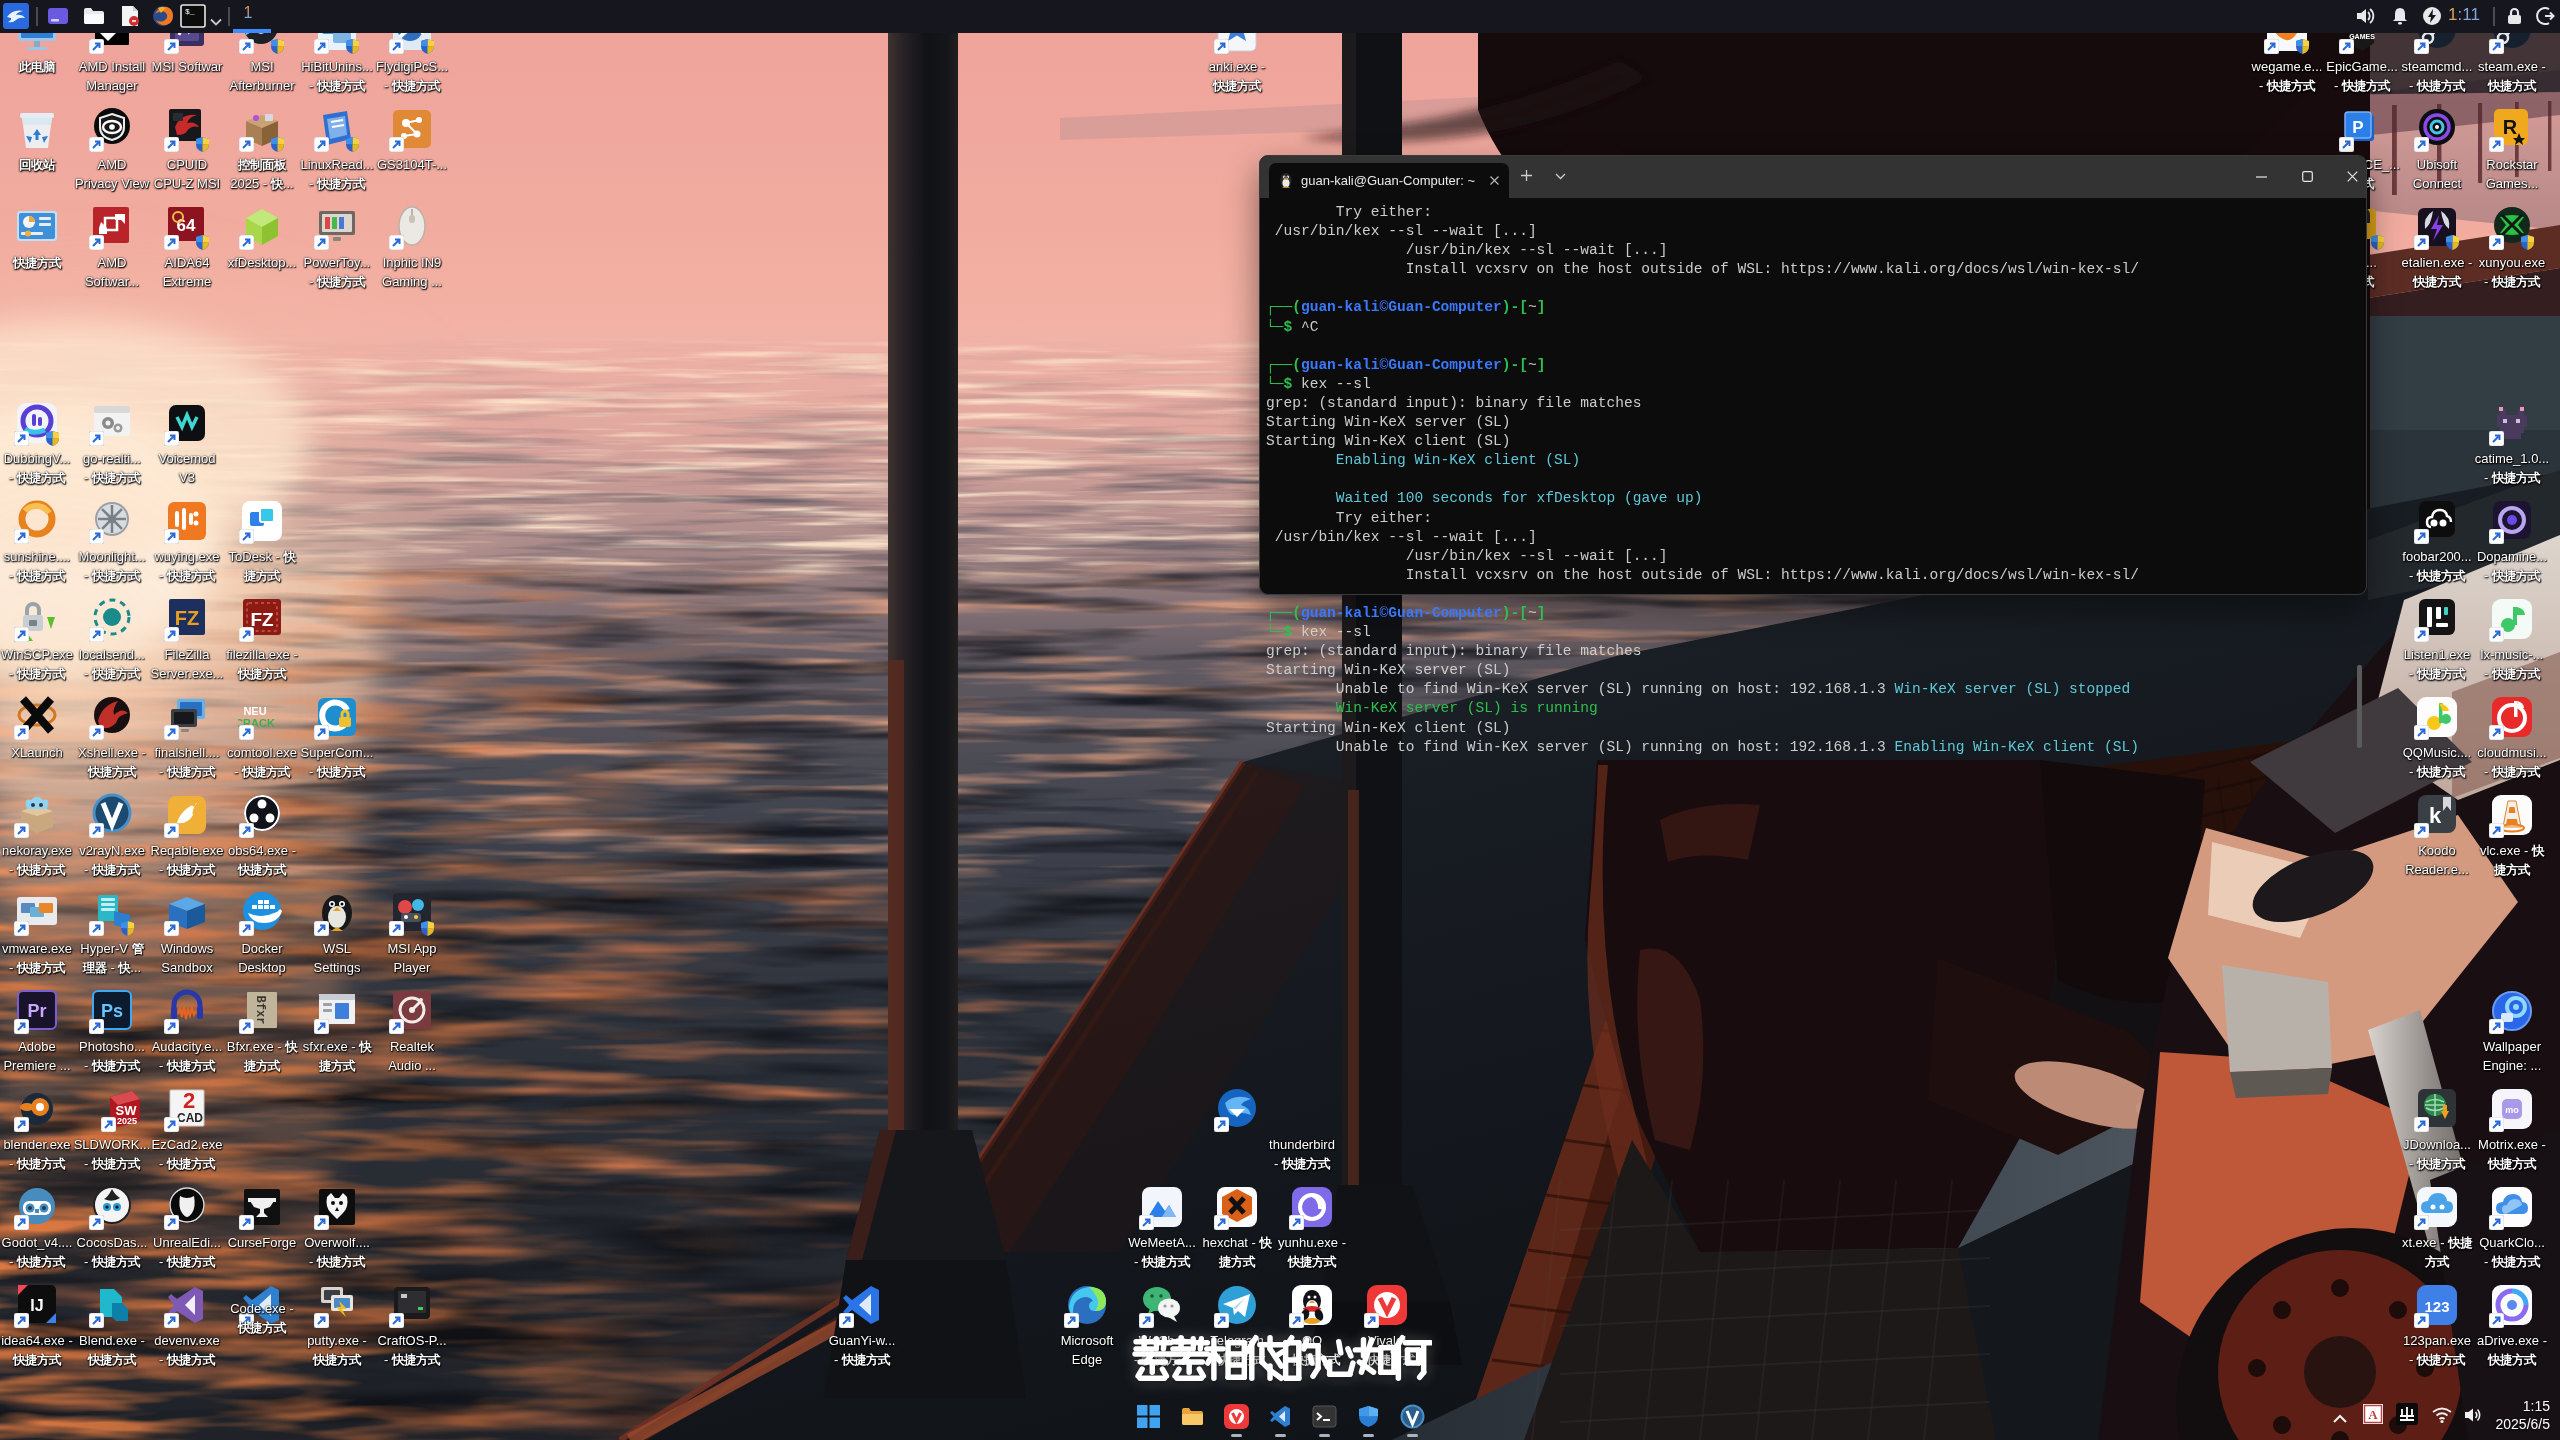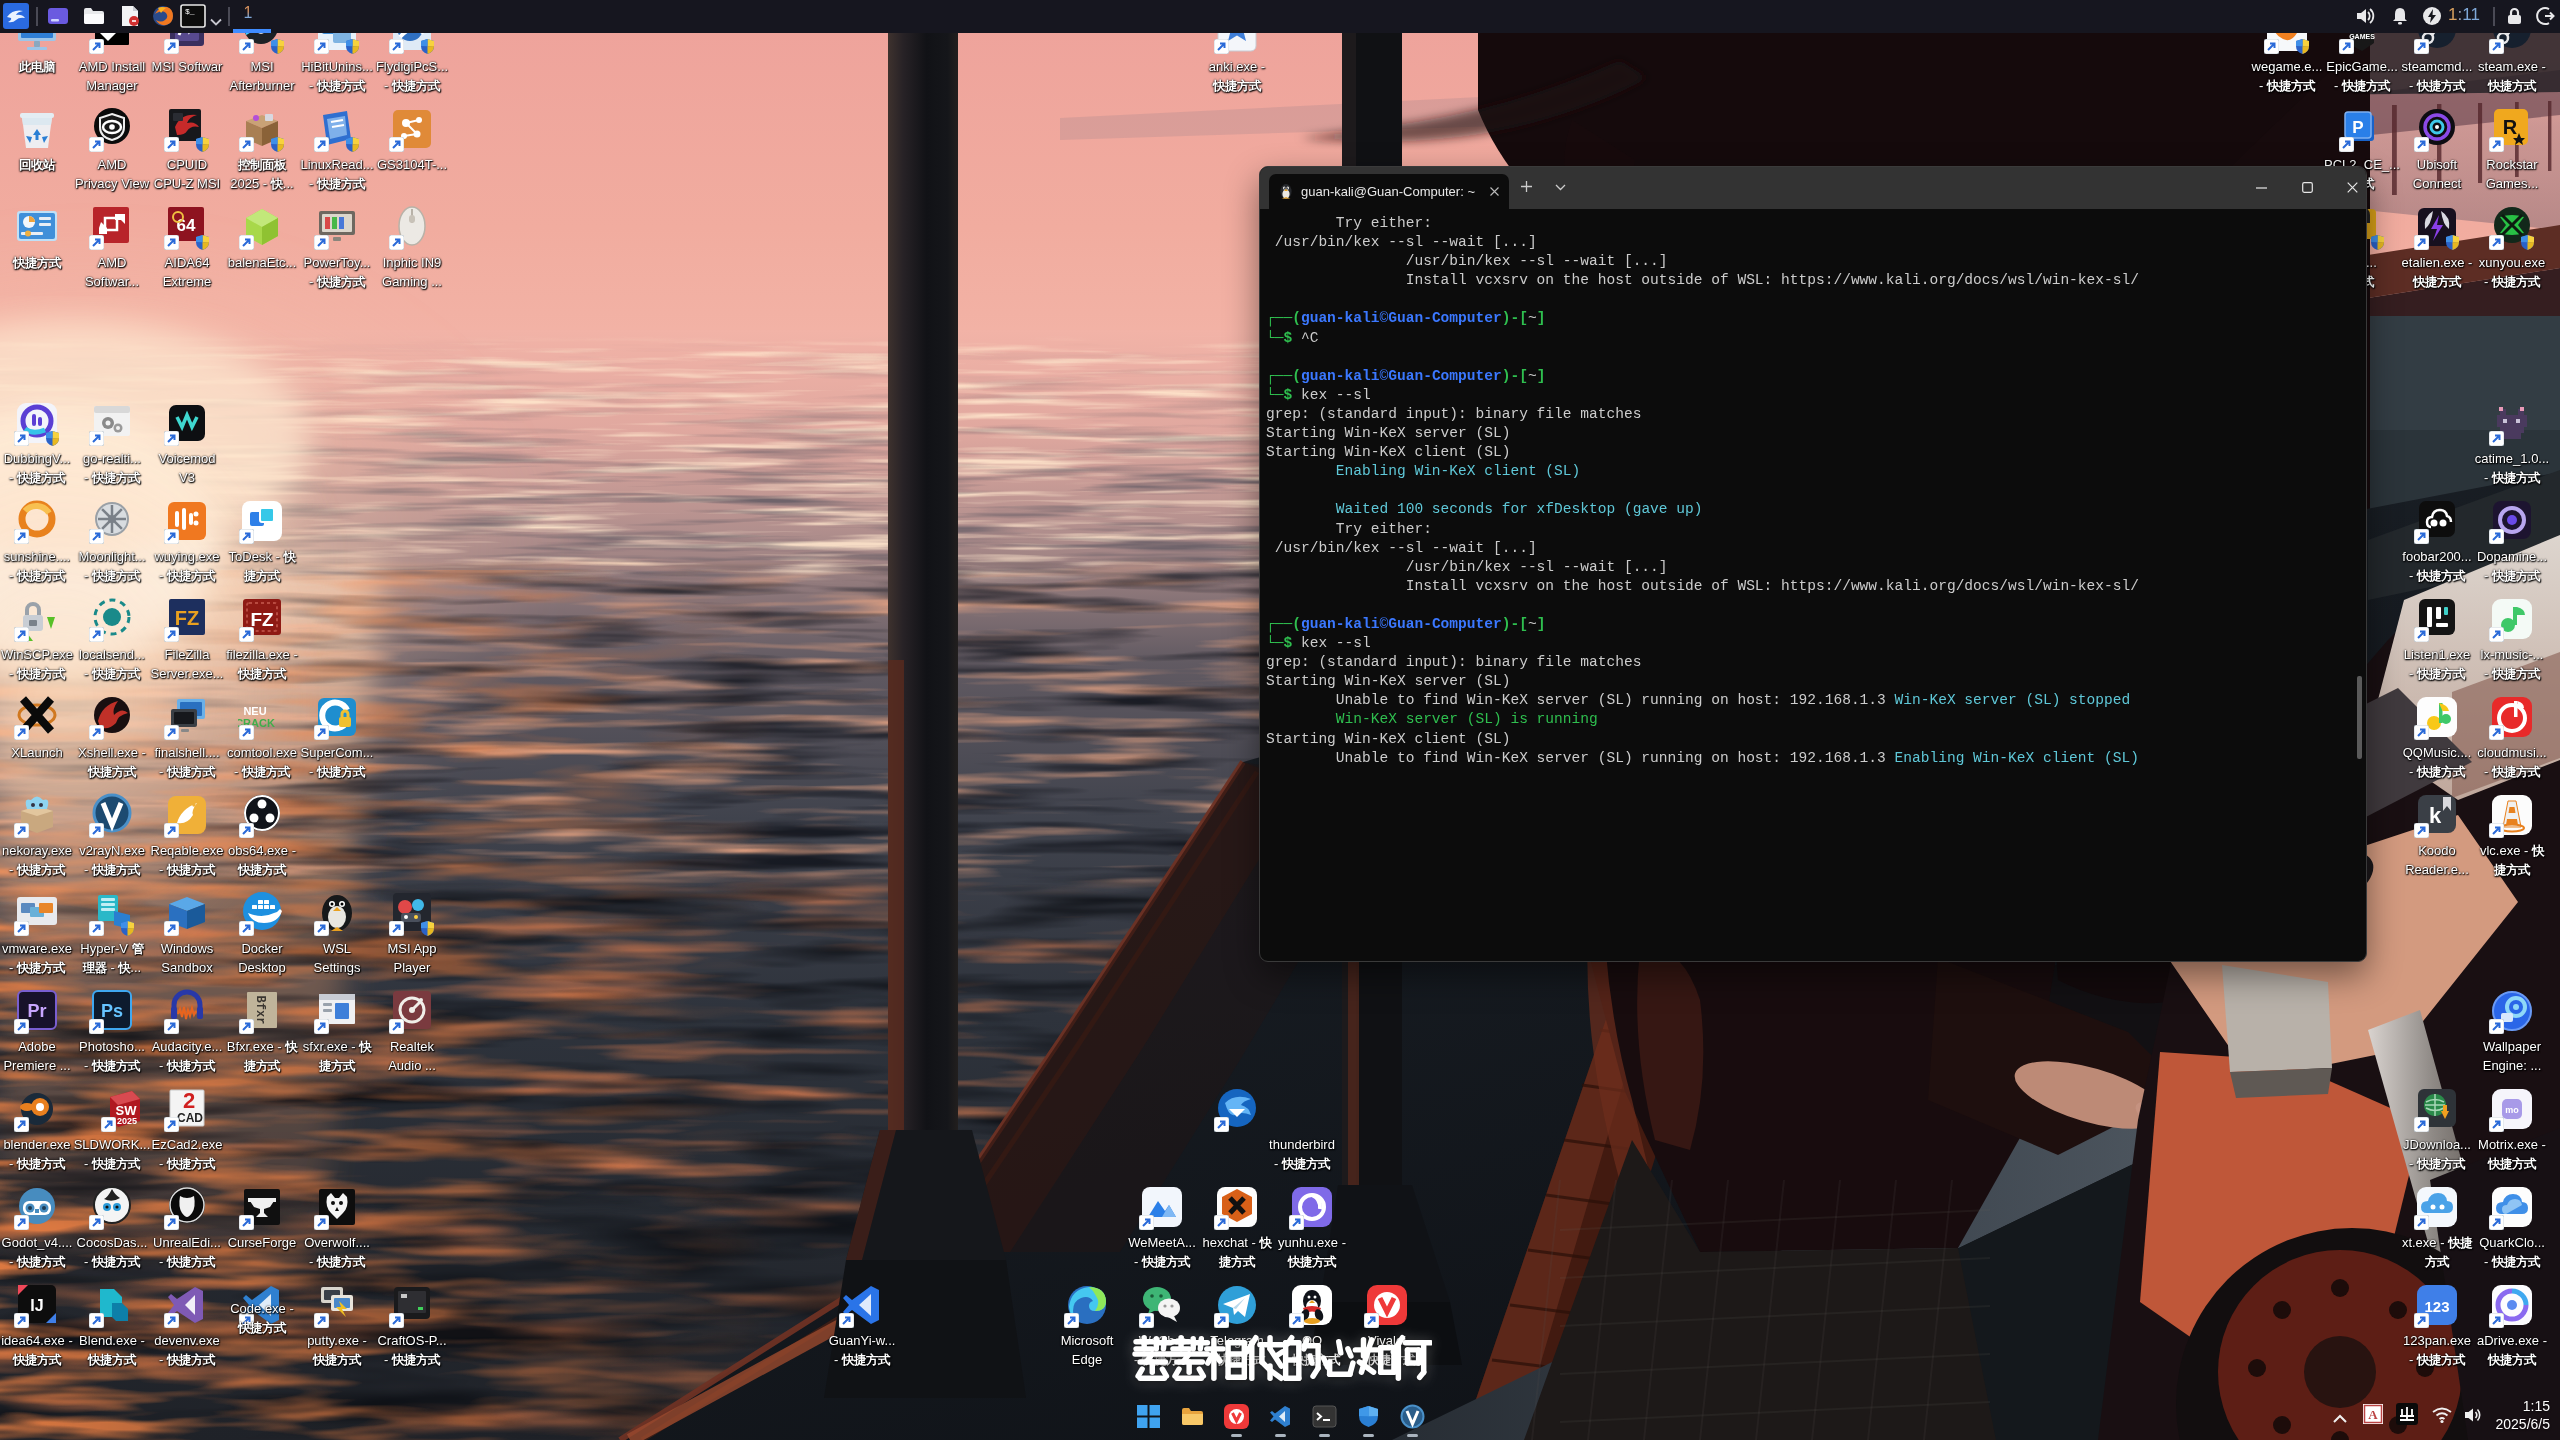--- a/index.html
+++ b/index.html
@@ -5,21 +5,21 @@
 #stage{position:absolute;inset:0;width:2560px;height:1440px}
 #wall{position:absolute;left:0;top:0}
 #topbar{position:absolute;left:0;top:0;width:2560px;height:33px;background:#16161f;z-index:40}
 .tsep{position:absolute;top:7px;width:2px;height:19px;background:#4a4a55}
 .ic{position:absolute;width:48px;height:48px}
 .ic svg.sc{position:absolute;left:1px;bottom:1px}
 .ic svg.sh{position:absolute;right:0px;bottom:0px}
 .lb{position:absolute;width:80px;text-align:center;font-size:13px;line-height:18.5px;color:#fff;
     text-shadow:0 0 2px rgba(0,0,0,.9),0 1px 2px rgba(0,0,0,.9),1px 1px 1px rgba(0,0,0,.8)}
 .lb b{font-weight:bold;font-size:12.5px;letter-spacing:-0.5px}
-#term{position:absolute;z-index:30;left:1259px;top:166px;width:1108px;height:796px;border-radius:9px;
+#term{position:absolute;z-index:30;left:1259px;top:155px;width:1108px;height:440px;border-radius:9px;
       background:#0c0c0c;box-shadow:0 14px 34px rgba(0,0,0,.45);border:1px solid #3a3a3a}
 #ttl{position:absolute;left:0;top:0;width:100%;height:42px;background:#333333;border-radius:8px 8px 0 0}
 #tab{position:absolute;left:9px;top:7px;width:240px;height:35px;background:#0c0c0c;border-radius:7px 7px 0 0;
      color:#e8e8e8;font-size:13px;display:flex;align-items:center;gap:7px;padding:0 9px}
 #tab span{white-space:nowrap}
 #tabx{margin-left:8px;flex:none}
 .tbtn{position:absolute}
 .wbtn{position:absolute}
 #tbody{position:absolute;left:6px;top:47px;font-family:"Liberation Mono",monospace;font-size:14.55px;
        line-height:19.1px;color:#cccccc}
@@ -593,21 +593,21 @@
       </svg></div>
 <div class="lb" style="left:147px;top:254px">AIDA64<br>Extreme</div>
 <div class="ic" style="left:238px;top:203px"><svg width="48" height="48" viewBox="0 0 48 48">
         <polygon points="24,6 40,15 40,33 24,42 8,33 8,15" fill="#a8d84a"></polygon>
         <polygon points="24,6 40,15 24,24 8,15" fill="#c2e87a"></polygon>
         <polygon points="24,24 40,15 40,33 24,42" fill="#8fc232"></polygon>
       </svg><svg class="sc" width="15" height="15" viewBox="0 0 15 15">
         <rect x="0" y="0" width="15" height="15" rx="2.5" fill="#fff" stroke="#9ab" stroke-width="0.5"></rect>
         <path d="M4 11 L10 5 M6 4.5 L10.5 4.5 L10.5 9" stroke="#2a6ad8" stroke-width="2" fill="none"></path>
       </svg></div>
-<div class="lb" style="left:222px;top:254px">balenaEtc...</div>
+<div class="lb" style="left:222px;top:254px">xfDesktop...</div>
 <div class="ic" style="left:313px;top:203px"><svg width="48" height="48" viewBox="0 0 48 48">
         <rect x="6" y="8" width="36" height="24" rx="2" fill="#6e6860"></rect>
         <rect x="9" y="11" width="30" height="18" rx="1" fill="#dcd6cc"></rect>
         <rect x="12" y="14" width="5" height="12" rx="0" fill="#d84848"></rect>
         <rect x="19" y="14" width="5" height="12" rx="0" fill="#48b848"></rect>
         <rect x="26" y="14" width="5" height="12" rx="0" fill="#4878d8"></rect>
         <rect x="20" y="34" width="8" height="4" rx="1" fill="#8a857c"></rect>
       </svg><svg class="sc" width="15" height="15" viewBox="0 0 15 15">
         <rect x="0" y="0" width="15" height="15" rx="2.5" fill="#fff" stroke="#9ab" stroke-width="0.5"></rect>
         <path d="M4 11 L10 5 M6 4.5 L10.5 4.5 L10.5 9" stroke="#2a6ad8" stroke-width="2" fill="none"></path>

